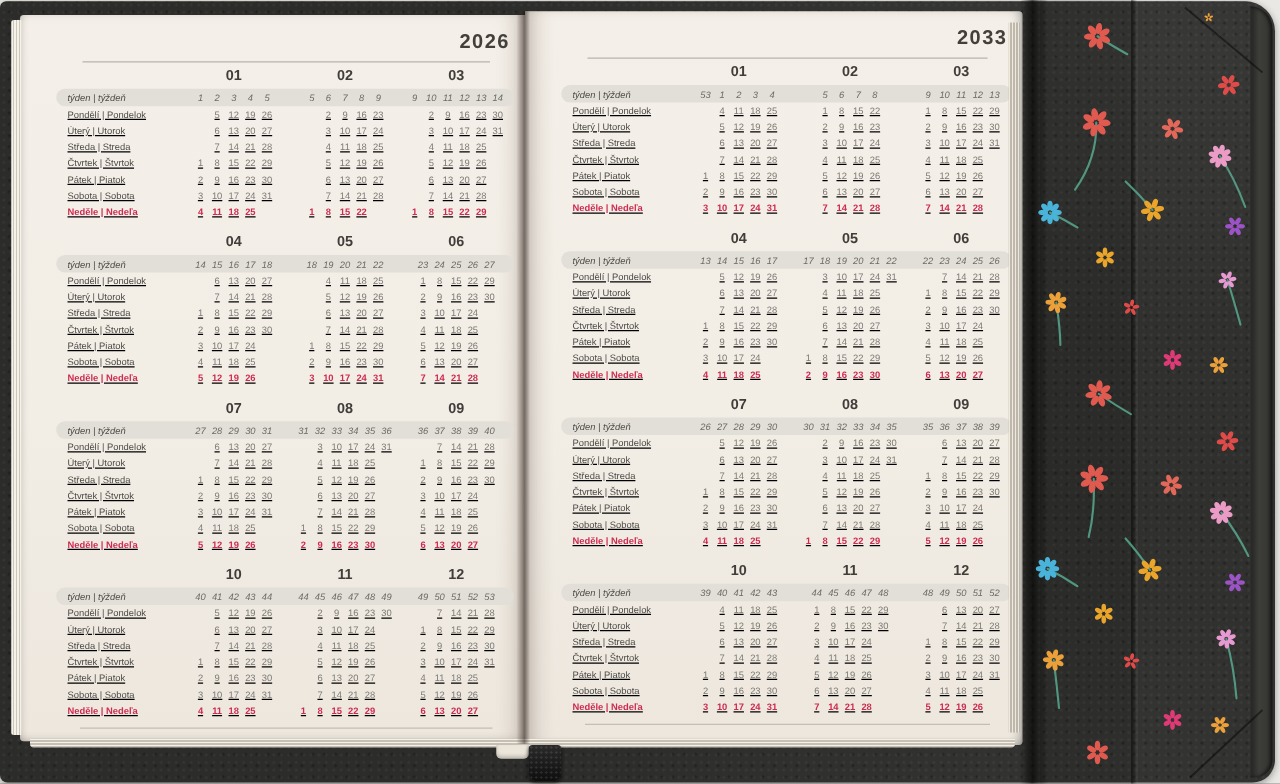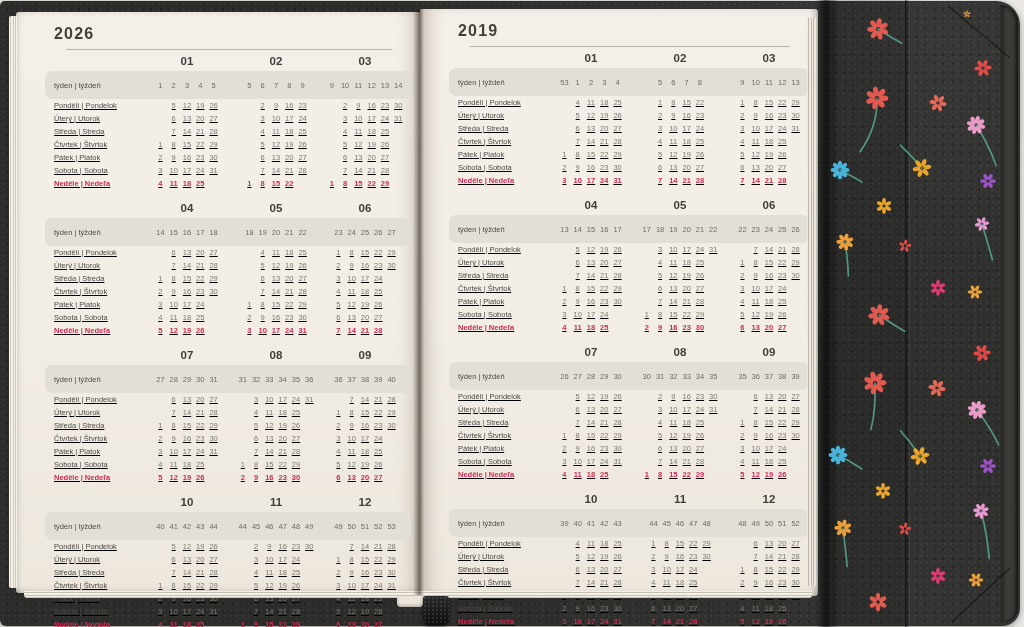--- a/index.html
+++ b/index.html
@@ -41,30 +41,30 @@
     background:repeating-linear-gradient(180deg,#f4efe7 0 1.4px,#c6c0b4 1.4px 2.4px);}
   .page-notch{position:absolute;left:397px;top:596px;width:26px;height:11px;background:#ebe5da;
     border-radius:0 0 4px 4px;box-shadow:inset 0 -2px 3px rgba(0,0,0,.2);}
   .clasp-tab{position:absolute;left:423px;top:596px;width:26px;height:29px;
     background:linear-gradient(180deg,#2a2a2a,#0e0e0e);border-radius:3px 3px 7px 7px;
     background-image:radial-gradient(rgba(255,255,255,.10) .8px,transparent 1px),linear-gradient(180deg,#2a2a2a,#0e0e0e);
     background-size:4px 4px,100% 100%;box-shadow:0 2px 3px rgba(0,0,0,.5);}
 
   
   .page-inner{padding:11px 12px 0 38px;}
-  .year{text-align:left;font-size:16px;font-weight:700;letter-spacing:1.2px;color:#43403c;line-height:21px;}
+  .year{text-align:right;font-size:16px;font-weight:700;letter-spacing:1.2px;color:#43403c;line-height:21px;}
   .title-rule{height:1px;background:#b8b4ac;margin:5px 16px 0 12px;}
   .bottom-rule{height:1px;background:#c3bfb6;margin:7px 14px 0 10px;}
 
   .month-row{margin-top:10px;}
   .month-row:first-child{margin-top:3px;}
   .line{display:grid;grid-template-columns:84px 80px 80px 80px;column-gap:9px;align-items:center;}
   .mh-line{height:15px;margin-bottom:3px;}
   .mh{text-align:center;font-size:11.5px;font-weight:700;color:#413e3a;}
-  .band-row{position:relative;height:28px;}
+  .band-row{position:relative;height:14px;font-style:italic;}
   .band-row::before{content:"";position:absolute;left:-9px;right:-3px;top:0;bottom:0;background:#e2dfd8;border-radius:7px;}
   .wlabel{position:relative;font-size:7.5px;color:#4d4b46;line-height:13px;white-space:nowrap;}
   .grp{position:relative;display:flex;justify-content:center;}
   .cell{width:13.3px;text-align:center;font-size:7.5px;color:#7d7a73;line-height:13px;}
   .band-row .cell{color:#6e6b64;}
   .day-row{height:13px;text-decoration:underline;}
   .day-row:first-of-type{margin-top:3px;}
   .dlabel{font-size:7.5px;color:#4d4b46;line-height:13px;white-space:nowrap;}
   .sun .dlabel,.sun .cell{color:#ce2b51;font-weight:700;}
 
@@ -907,21 +907,21 @@
             </div>
           </div>
         </div>
       </div>
     <div class="bottom-rule"></div>
   </div>
 </div>
 
 <div class="page page-right">
   <div class="page-inner">
-    <div class="year">2019</div>
+    <div class="year">2033</div>
     <div class="title-rule"></div>
     <div id="months-right">
         <div class="month-row">
           <div class="line mh-line">
             <span></span>
             <div class="mh">01</div>
             <div class="mh">02</div>
             <div class="mh">03</div>
           </div>
           <div class="line band-row">

